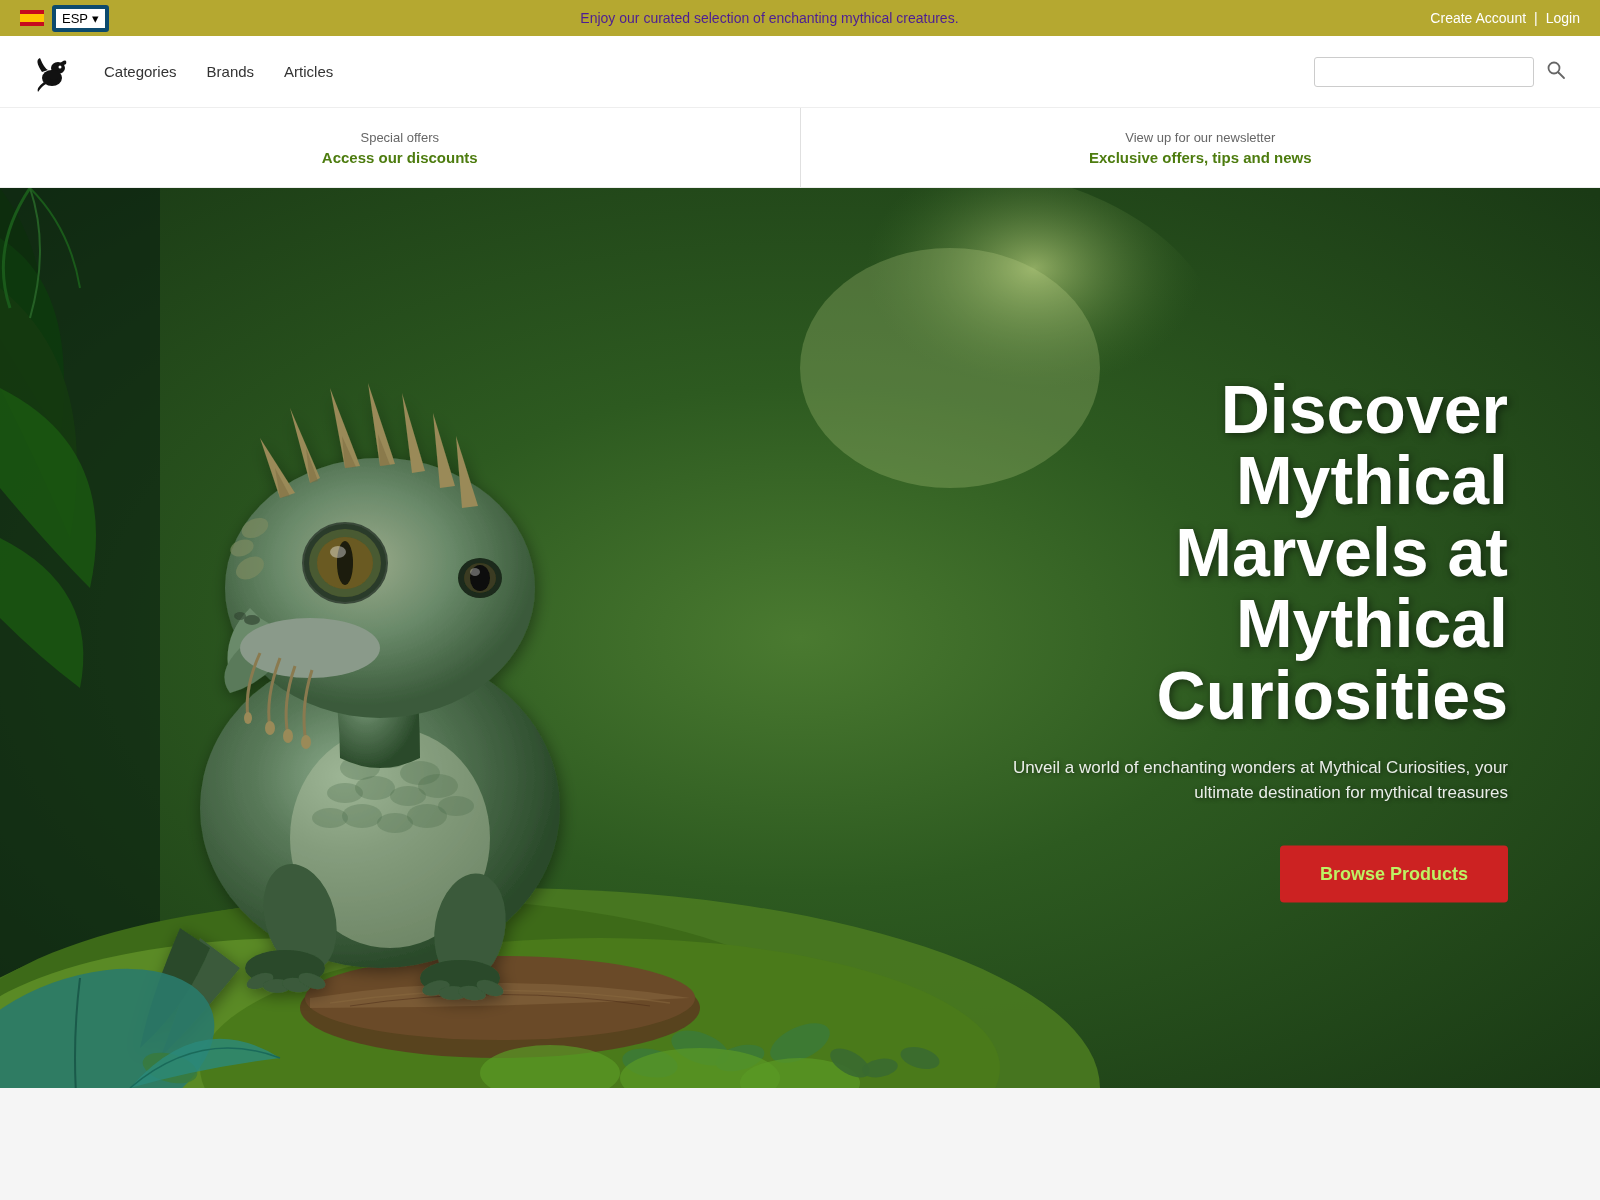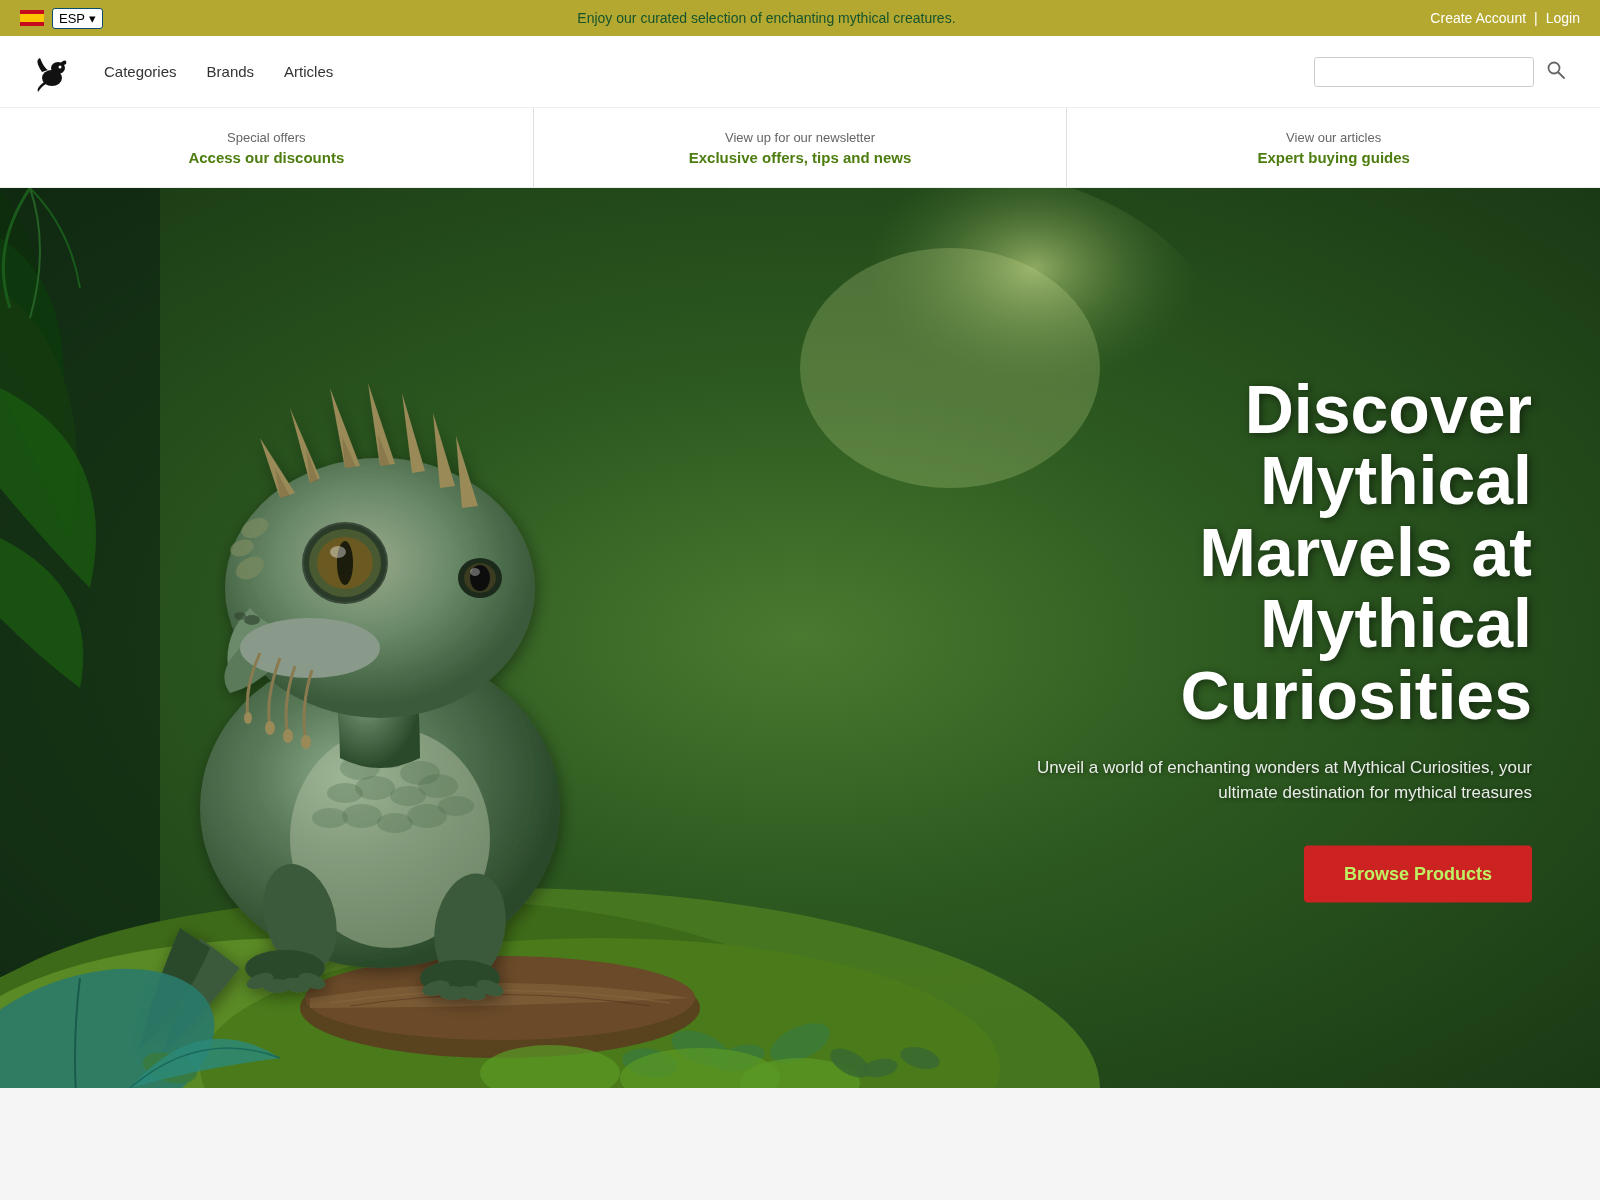--- a/index.html
+++ b/index.html
@@ -19,31 +19,31 @@
       align-items: center;
       gap: 8px;
     }
     .flag-icon {
       width: 24px;
       height: 16px;
       display: inline-block;
     }
     .lang-selector {
       background: white;
-      border: 1px solid #0c4a6e;
+      border: 4px solid #0c4a6e;
       border-radius: 3px;
       padding: 2px 6px;
       font-size: 13px;
       display: flex;
       align-items: center;
       gap: 4px;
       cursor: pointer;
     }
     .top-bar-center {
-      color: #14532d;
+      color: #4c1d95;
       font-size: 14px;
       font-weight: 400;
       text-align: center;
       flex: 1;
     }
     .top-bar-right {
       display: flex;
       align-items: center;
       gap: 8px;
       justify-content: space-between;
@@ -146,21 +146,21 @@
       position: relative;
       width: 100%;
       height: 900px;
       overflow: hidden;
       background: #2d4a2d;
     }
 
     
     .hero-content {
       position: absolute;
-      right: 68px;
+      right: 92px;
       top: 50%;
       transform: translateY(-50%);
       width: 500px;
       text-align: right;
     }
     .hero-title {
       font-size: 68px;
       font-weight: 900;
       color: white;
       line-height: 1.05;
@@ -258,24 +258,20 @@
 </div>
 
 <div class="info-bar">
   <div class="info-item">
     <span class="info-item-label">Special offers</span>
     <span class="info-item-title">Access our discounts</span>
   </div>
   <div class="info-item">
     <span class="info-item-label">View up for our newsletter</span>
     <span class="info-item-title">Exclusive offers, tips and news</span>
-  </div>
-  <div class="info-item">
-    <span class="info-item-label">View our articles</span>
-    <span class="info-item-title">Expert buying guides</span>
   </div>
 </div>
 
 <div class="hero">
 
   <svg class="hero-svg" viewBox="0 0 1600 900" preserveAspectRatio="xMidYMid slice" xmlns="http://www.w3.org/2000/svg">
     <defs>
       <radialGradient id="bgGrad" cx="50%" cy="50%" r="70%">
         <stop offset="0%" stop-color="#4a7a30"></stop>
         <stop offset="40%" stop-color="#2d5a20"></stop>

